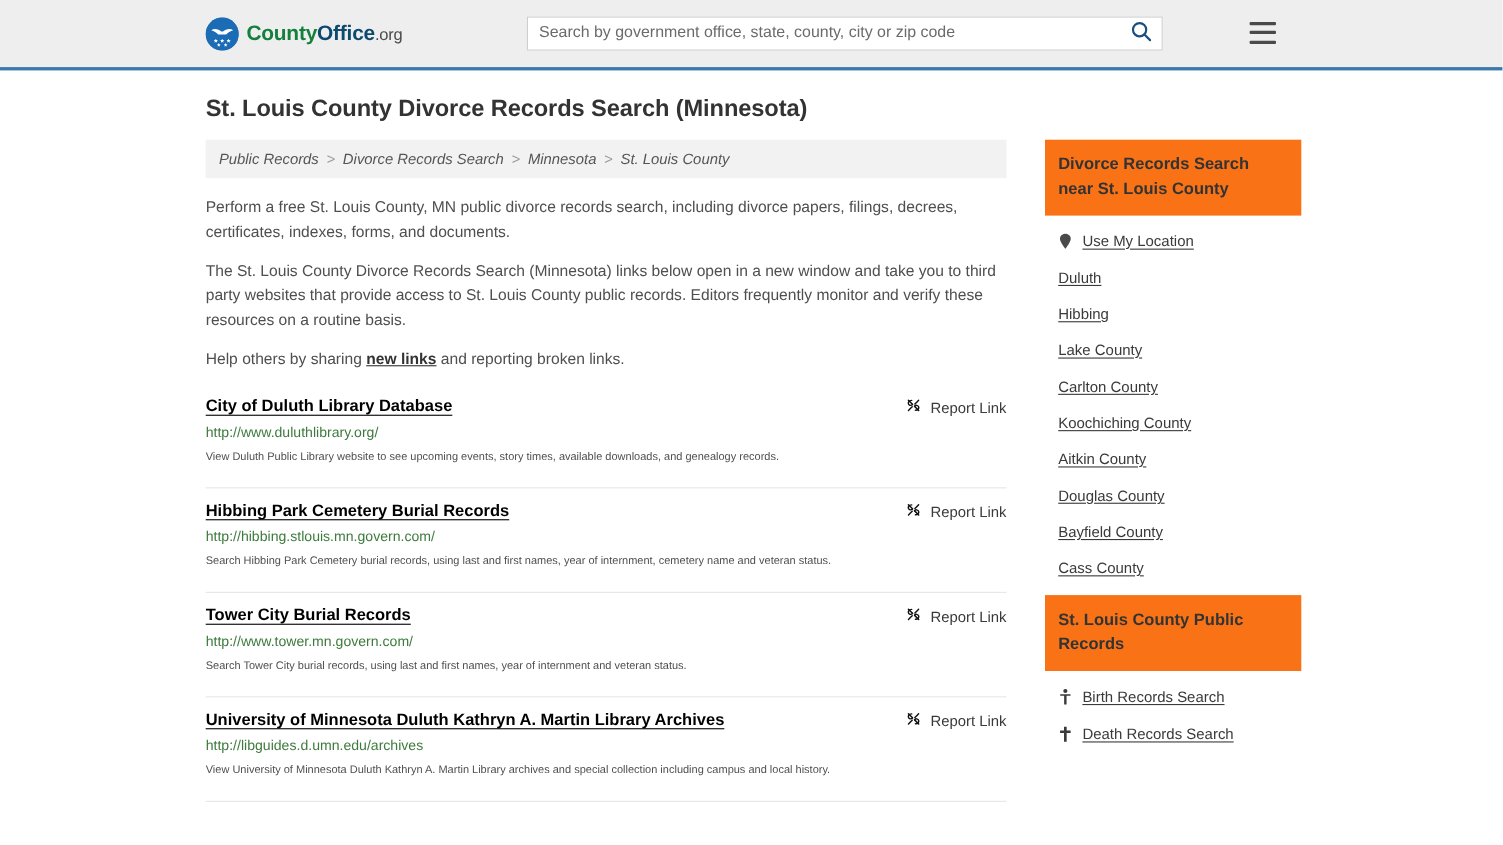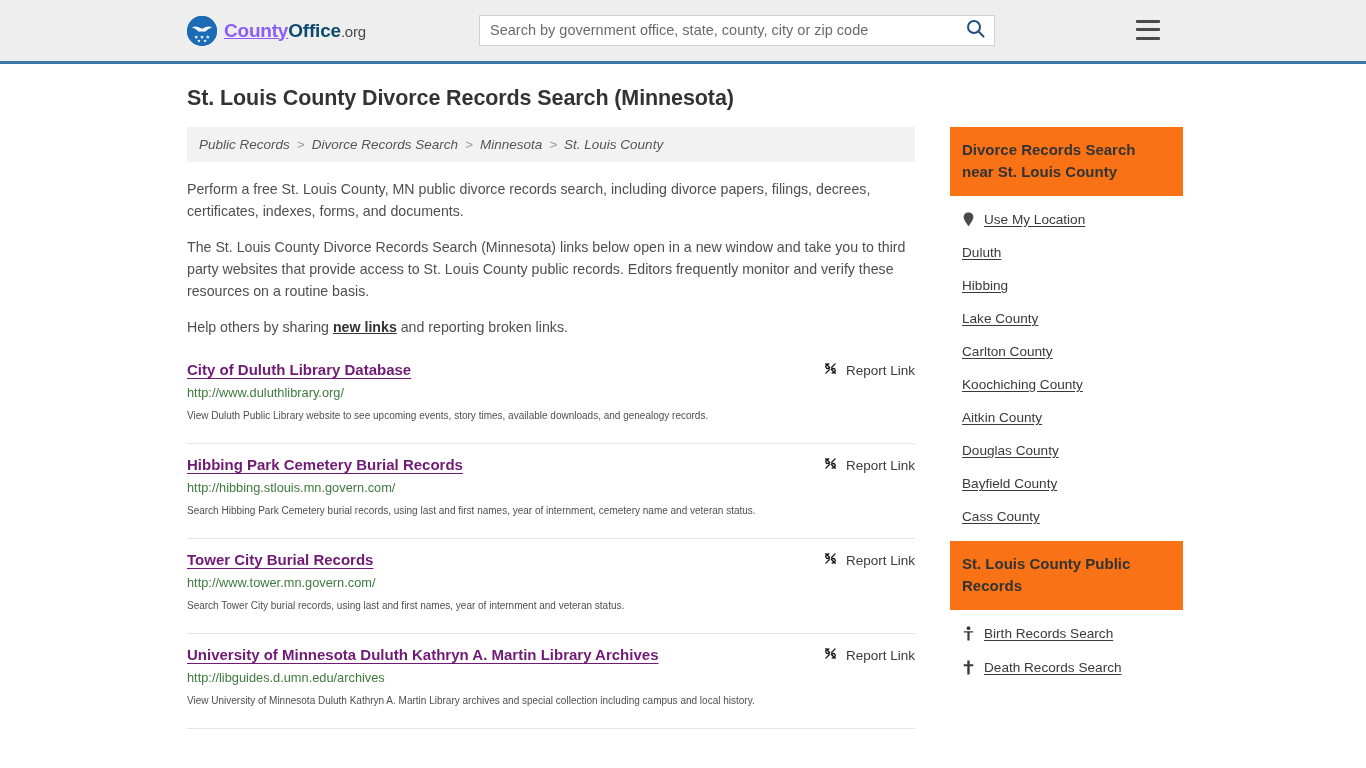--- a/index.html
+++ b/index.html
@@ -47,28 +47,28 @@
   }
   .brand-mark svg { display: block; }
   .brand-text {
     font-size: 19px;
     letter-spacing: -0.2px;
     color: #2b2b2b;
     font-weight: 400;
     white-space: nowrap;
   }
   .brand-text .b-office { color: #0c4a6e; font-weight: 700; }
-  .brand-text .b-county { color: #8b5cf6; font-weight: 700; text-decoration: underline; }
+  .brand-text .b-county { color: #15803d; font-weight: 700; }
   .brand-text .b-org { color: #4a4a4a; font-size: 15px; }
 
   .search-wrap {
     position: absolute;
     left: 296px;
     top: 16px;
-    width: 516px;
+    width: 578px;
     height: 31px;
     display: flex;
     align-items: flex-start;
     background: #ffffff;
     border: 1px solid #cfcfcf;
   }
   .search-input {
     flex: 1 1 auto;
     border: 0;
     outline: none;
@@ -170,21 +170,21 @@
   }
   .result:first-child { padding-top: 8px; }
   .result-head {
     display: flex;
     justify-content: space-between;
     align-items: flex-start;
   }
   .result-title {
     font-size: 15px;
     font-weight: 700;
-    color: #701a75;
+    color: #000000;
     text-decoration: underline;
     text-underline-offset: 3px;
     cursor: pointer;
     line-height: 20px;
     max-width: 600px;
     text-align: center;
   }
   .report-link {
     display: flex;
     align-items: center;

